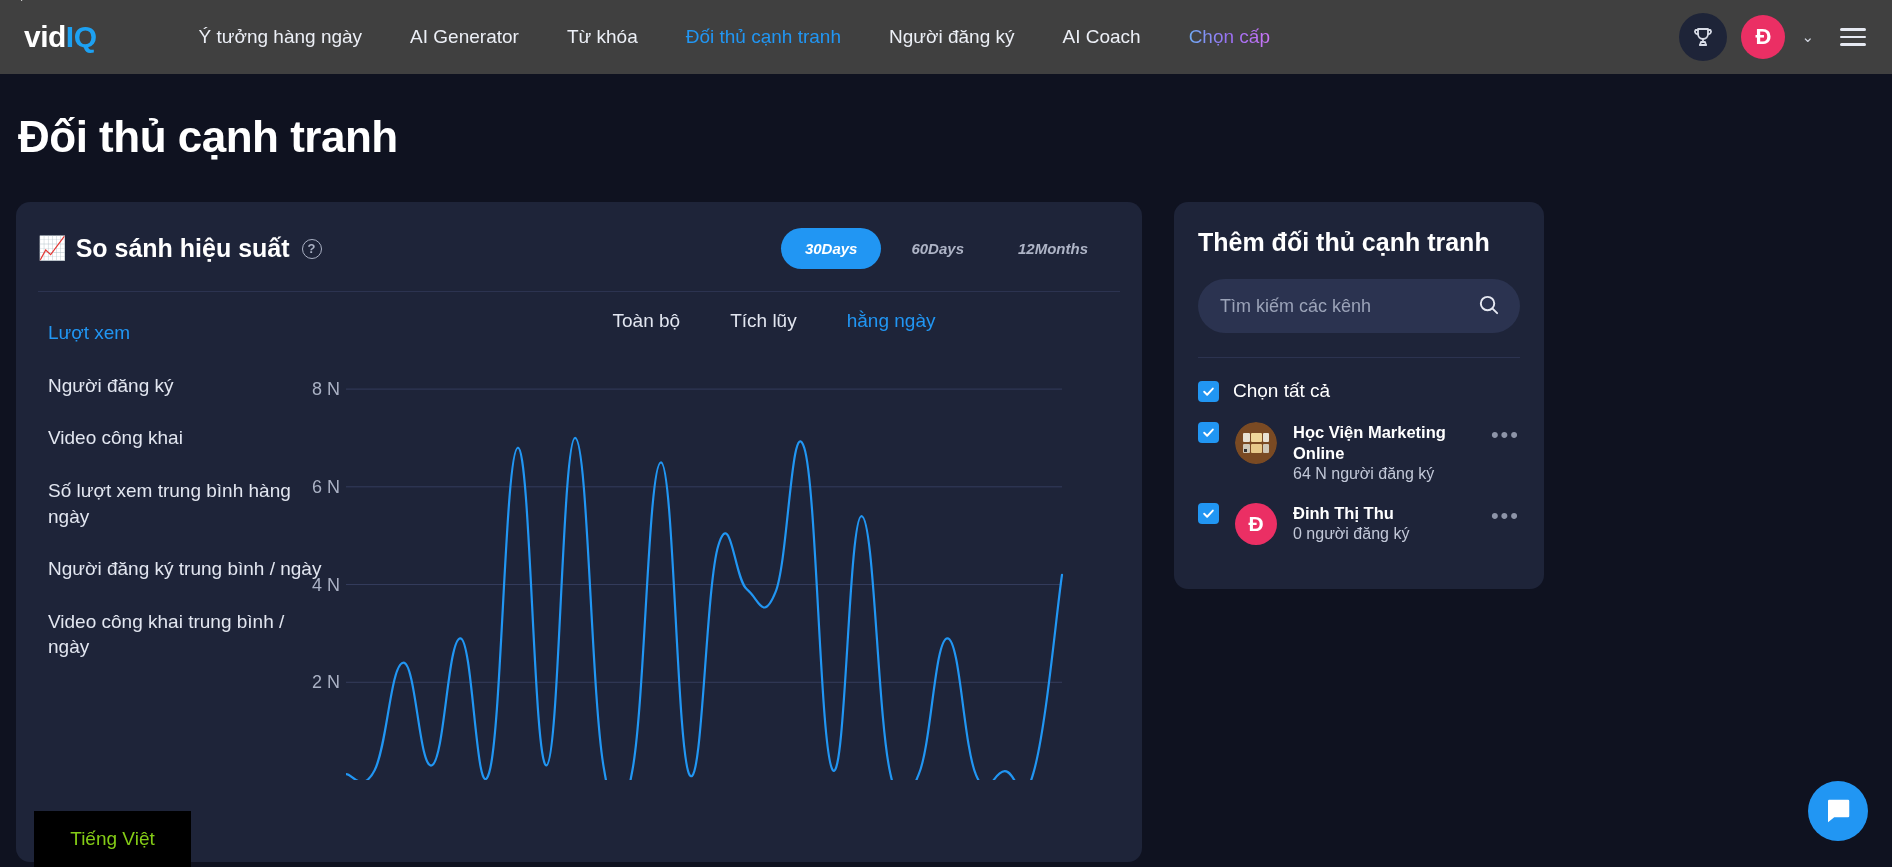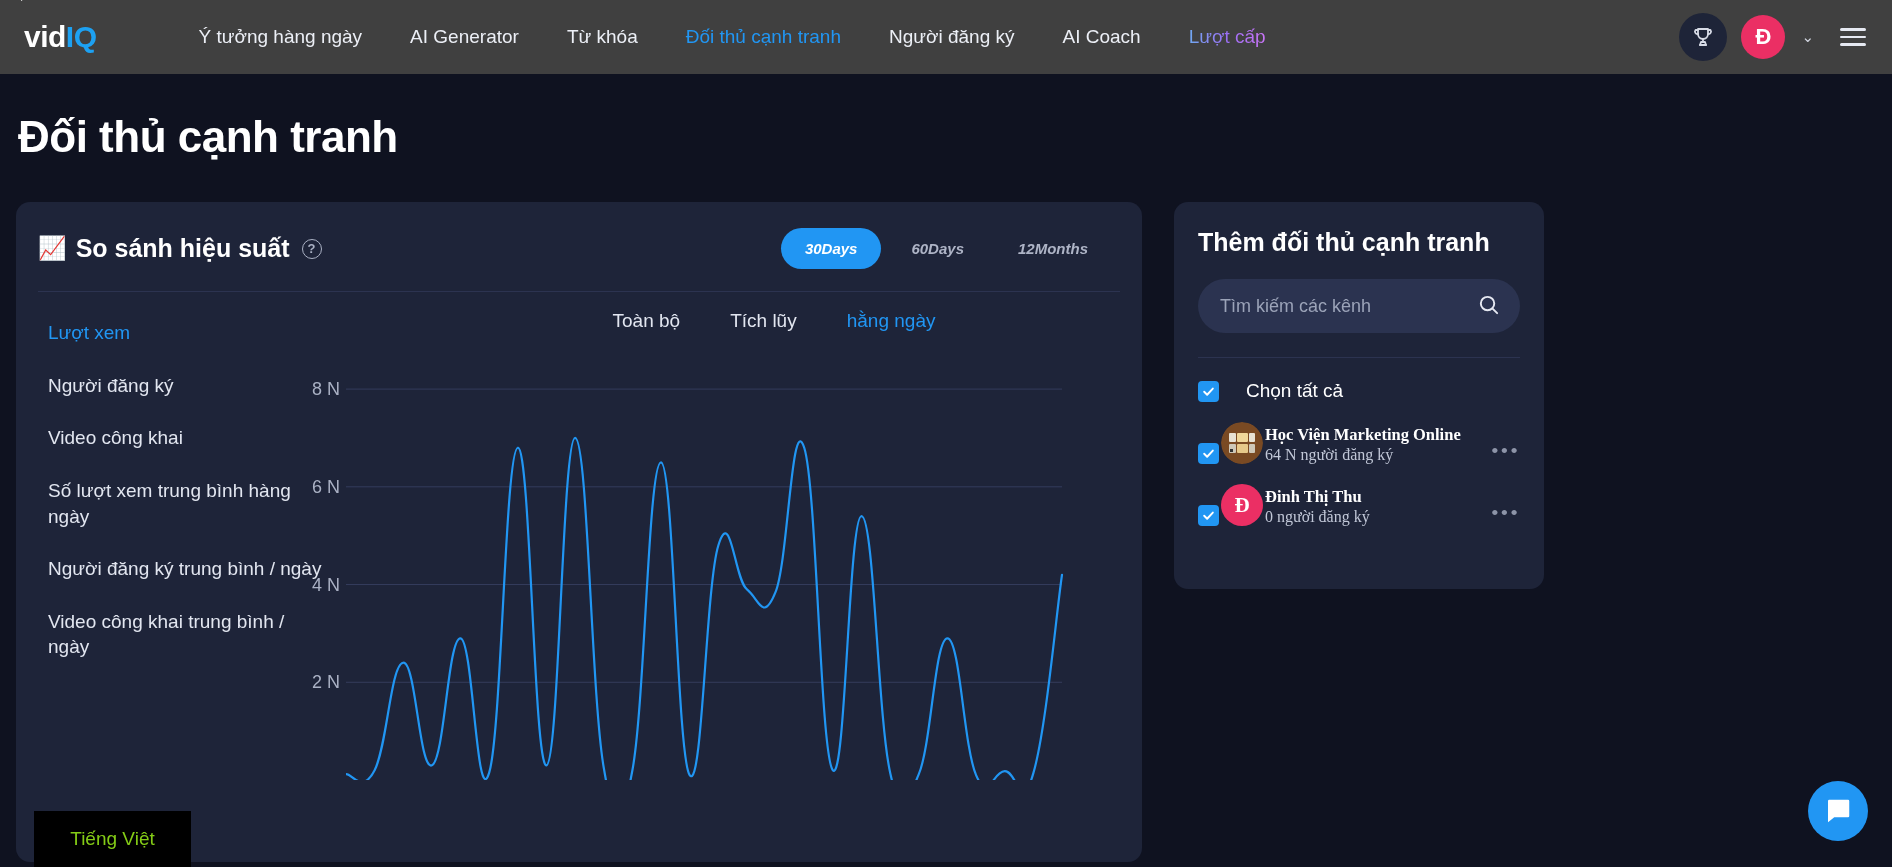--- a/index.html
+++ b/index.html
@@ -150,31 +150,31 @@
   }
   .search-box input {
     flex: 1; background: transparent; border: none; outline: none;
     color: #e6e9f2; font-size: 18px; font-family: "Liberation Sans", sans-serif;
   }
   .search-box input::placeholder { color: #9ba3b8; }
   .search-ico { color: #e6e9f2; }
 
   .side-divider { height: 1px; background: #2c3350; margin: 24px 0 0 0; }
 
-  .check-row { display: flex; align-items: center; gap: 27px; margin-top: 22px; }
+  .check-row { display: flex; align-items: center; gap: 14px; margin-top: 22px; }
   .cbox {
     width: 21px; height: 21px; border-radius: 4px;
     background: #2196f3;
     display: flex; align-items: center; justify-content: center;
     flex-shrink: 0; cursor: pointer;
   }
   .cbox svg { display: block; }
   .check-all-label { color: #ffffff; font-size: 19px; }
 
-  .comp-row { display: flex; align-items: flex-end; gap: 2px; margin-top: 20px; font-family: Liberation Serif, serif; }
+  .comp-row { display: flex; align-items: flex-start; gap: 16px; margin-top: 20px; }
   .comp-avatar {
     width: 42px; height: 42px; border-radius: 50%;
     flex-shrink: 0; overflow: hidden;
     display: flex; align-items: center; justify-content: center;
   }
   .comp-avatar.pink { background: #eb2f64; color: #fff; font-size: 21px; font-weight: 600; }
   .comp-info { flex: 1; min-width: 0; }
   .comp-name { color: #ffffff; font-size: 16.5px; font-weight: 700; line-height: 1.28; }
   .comp-sub { color: #c2c8d8; font-size: 16px; margin-top: 1px; }
   .dots { color: #8d94a8; font-size: 22px; letter-spacing: 2px; cursor: pointer; padding-left: 6px; }
@@ -204,21 +204,21 @@
     <span class="iq">IQ</span>
   </div>
 
   <div class="nav-links">
     <div class="nav-link">Ý tưởng hàng ngày</div>
     <div class="nav-link">AI Generator</div>
     <div class="nav-link">Từ khóa</div>
     <div class="nav-link active">Đối thủ cạnh tranh</div>
     <div class="nav-link">Người đăng ký</div>
     <div class="nav-link">AI Coach</div>
-    <div class="nav-link upgrade">Lượt cấp</div>
+    <div class="nav-link upgrade">Chọn cấp</div>
   </div>
 
   <div class="nav-right">
     <div class="trophy-btn">
       <svg width="24" height="24" viewBox="0 0 24 24" fill="none" stroke="#d7dbe6" stroke-width="1.8" stroke-linecap="round" stroke-linejoin="round">
         <path d="M7 4h10v5a5 5 0 0 1-10 0V4z"></path>
         <path d="M7 5H4.5a2.5 2.5 0 0 0 2.5 4"></path>
         <path d="M17 5h2.5a2.5 2.5 0 0 1-2.5 4"></path>
         <path d="M12 14v3"></path>
           <path d="M9 20h6"></path>

